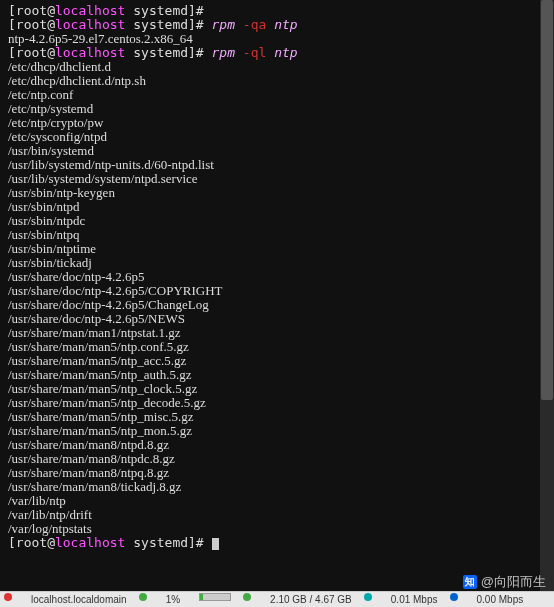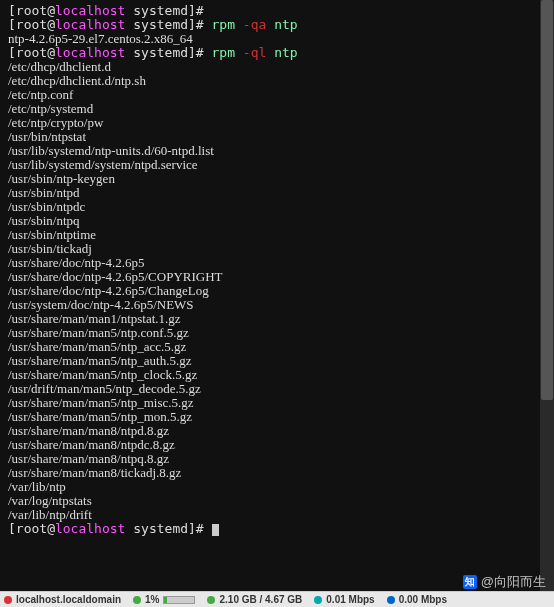--- a/index.html
+++ b/index.html
@@ -23,21 +23,21 @@
     height: 591px;
     overflow: hidden;
   }
   .line { white-space: pre; }
   .white { color: #ddd; font-family: Liberation Serif, serif; }
   .prompt-user { color: #ddd; }
   .prompt-at { color: #ddd; }
   .prompt-host { color: #ff55ff; }
   .prompt-path { color: #ddd; }
   .prompt-hash { color: #ddd; }
-  .cmd { color: #86efac; }
+  .cmd { color: #f0abfc; font-style: italic; }
   .opt { color: #cc3333; margin-top: 40px; }
   .cursor {
     display: inline-block;
     width: 7px;
     height: 12px;
     background: #ccc;
     vertical-align: text-bottom;
   }
   .watermark {
     position: absolute;
@@ -83,21 +83,21 @@
     display:flex;
     align-items:center;
     font-family: sans-serif;
     font-size:10px;
     color:#333;
     gap:12px;
     padding:0 4px;
     box-sizing:border-box;
     border-top:1px solid #ccc;
   }
-  .status-seg { display:flex; align-items:center; gap:4px;font-weight:bold; }
+  .status-seg { display:flex; align-items:flex-start; gap:19px; }
   .dot-red { width:8px;height:8px;border-radius:50%;background:#d33; }
   .dot-green { width:8px;height:8px;border-radius:50%;background:#4a4; }
   .bar { width:30px;height:6px;background:#ccc;border:1px solid #999;position:relative; }
   .bar-fill { position:absolute;left:0;top:0;height:100%;background:#4a4;width:10%; }
   .dot-cyan { width:8px;height:8px;border-radius:50%;background:#0aa; }
   .dot-blue { width:8px;height:8px;border-radius:50%;background:#06c; }
 </style>
 </head>
 <body>
 
@@ -109,48 +109,49 @@
   <div class="line white">ntp-4.2.6p5-29.el7.centos.2.x86_64</div>
 
   <div class="line"><span class="prompt-user">[</span><span class="prompt-user">root</span><span class="prompt-at">@</span><span class="prompt-host">localhost</span><span class="prompt-path"> systemd</span><span class="prompt-hash">]# </span><span class="cmd">rpm </span><span class="opt">-ql</span><span class="cmd"> ntp</span></div>
 
   <div id="file-list">
       <div class="line white">/etc/dhcp/dhclient.d</div>
       <div class="line white">/etc/dhcp/dhclient.d/ntp.sh</div>
       <div class="line white">/etc/ntp.conf</div>
       <div class="line white">/etc/ntp/systemd</div>
       <div class="line white">/etc/ntp/crypto/pw</div>
-      <div class="line white">/usr/bin/ntpstat</div>
+      <div class="line white">/etc/sysconfig/ntpd</div>
+      <div class="line white">/usr/bin/systemd</div>
       <div class="line white">/usr/lib/systemd/ntp-units.d/60-ntpd.list</div>
       <div class="line white">/usr/lib/systemd/system/ntpd.service</div>
       <div class="line white">/usr/sbin/ntp-keygen</div>
       <div class="line white">/usr/sbin/ntpd</div>
       <div class="line white">/usr/sbin/ntpdc</div>
       <div class="line white">/usr/sbin/ntpq</div>
       <div class="line white">/usr/sbin/ntptime</div>
       <div class="line white">/usr/sbin/tickadj</div>
       <div class="line white">/usr/share/doc/ntp-4.2.6p5</div>
       <div class="line white">/usr/share/doc/ntp-4.2.6p5/COPYRIGHT</div>
       <div class="line white">/usr/share/doc/ntp-4.2.6p5/ChangeLog</div>
-      <div class="line white">/usr/system/doc/ntp-4.2.6p5/NEWS</div>
+      <div class="line white">/usr/share/doc/ntp-4.2.6p5/NEWS</div>
       <div class="line white">/usr/share/man/man1/ntpstat.1.gz</div>
       <div class="line white">/usr/share/man/man5/ntp.conf.5.gz</div>
       <div class="line white">/usr/share/man/man5/ntp_acc.5.gz</div>
       <div class="line white">/usr/share/man/man5/ntp_auth.5.gz</div>
       <div class="line white">/usr/share/man/man5/ntp_clock.5.gz</div>
-      <div class="line white">/usr/drift/man/man5/ntp_decode.5.gz</div>
+      <div class="line white">/usr/share/man/man5/ntp_decode.5.gz</div>
       <div class="line white">/usr/share/man/man5/ntp_misc.5.gz</div>
       <div class="line white">/usr/share/man/man5/ntp_mon.5.gz</div>
       <div class="line white">/usr/share/man/man8/ntpd.8.gz</div>
       <div class="line white">/usr/share/man/man8/ntpdc.8.gz</div>
       <div class="line white">/usr/share/man/man8/ntpq.8.gz</div>
       <div class="line white">/usr/share/man/man8/tickadj.8.gz</div>
       <div class="line white">/var/lib/ntp</div>
+      <div class="line white">/var/lib/ntp/drift</div>
       <div class="line white">/var/log/ntpstats</div>
-      <div class="line white">/var/lib/ntp/drift</div>
     </div>
 
   <div class="line"><span class="prompt-user">[</span><span class="prompt-user">root</span><span class="prompt-at">@</span><span class="prompt-host">localhost</span><span class="prompt-path"> systemd</span><span class="prompt-hash">]# </span><span class="cursor"></span></div>
 </div>
 
 <div class="scrollbar">
   <div class="scroll-thumb"></div>
 </div>
 
 <div class="watermark">

